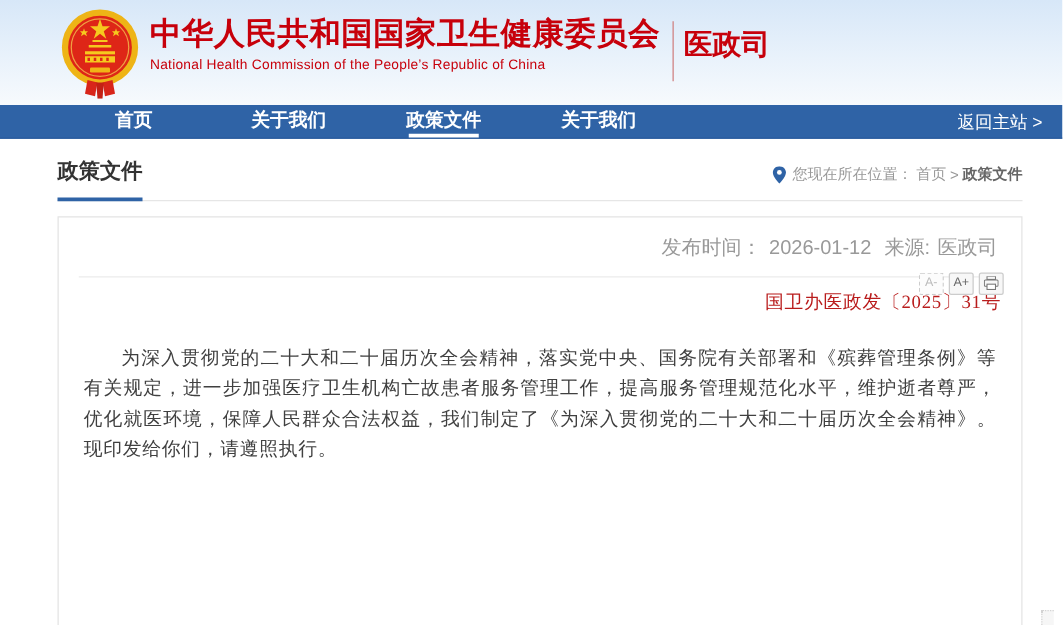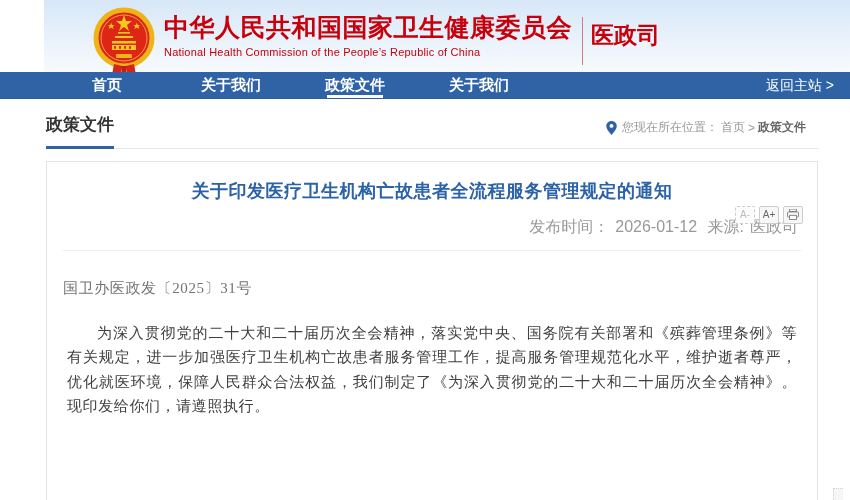--- a/index.html
+++ b/index.html
@@ -5,27 +5,26 @@
   * { margin: 0; padding: 0; box-sizing: border-box; }
   html, body { width: 850px; height: 500px; }
   body {
     font-family: "Liberation Sans", sans-serif;
     background: #ffffff;
     overflow: hidden;
     position: relative;
   }
   
   .site-header {
-    height: 72px;
+    height: 84px;
     background: linear-gradient(180deg, #d7e7f8 0%, #e9f2fb 55%, #f7fafd 100%);
     display: flex;
     align-items: flex-start;
     padding: 5px 0 0 48px;
     position: relative;
-    margin-left: 44px;
   }
   .emblem { width: 64px; height: 74px; flex: 0 0 auto; }
   .brand-block { margin-left: 8px; padding-top: 7px; }
   .brand-title {
     color: #c7000b; font-weight: bold; font-size: 25px;
     letter-spacing: 0.5px; line-height: 30px;
   }
   .brand-sub {
     color: #c7000b; font-size: 11px; margin-top: 4px; letter-spacing: 0.2px;
   }
@@ -60,21 +59,21 @@
   .section-bar {
     margin: 14px 32px 0 46px;
     border-bottom: 1px solid #e6e6e6;
     position: relative; height: 36px;
   }
   .section-title {
     display: inline-block; font-size: 17px; font-weight: bold; color: #333;
     padding-bottom: 10px; border-bottom: 3px solid #2f63a6; margin-bottom: -2px;
   }
   .breadcrumb {
-    position: absolute; right: 12px; top: 6px;
+    position: absolute; right: 0; top: 6px;
     font-size: 12px; color: #999;
     display: flex; align-items: center; gap: 3px;
   }
   .breadcrumb .pin { width: 11px; height: 14px; margin-right: 2px; }
   .breadcrumb .crumb-current { font-weight: bold; color: #666; }
   
   .article-card {
     margin: 12px 32px 0 46px;
     border: 1px solid #e4e4e4;
     background: #fff;
@@ -99,21 +98,21 @@
     border-radius: 2px; color: #666; cursor: pointer;
   }
   .tool-btn.disabled { border-style: dashed; color: #bbb; background: #fcfcfc; }
   .tool-btn svg { width: 12px; height: 11px; margin-top: 2px; }
   .meta-rule { border-bottom: 1px solid #ececec; margin-top: 12px; }
   .doc-body {
     font-family: "Liberation Serif", "DejaVu Serif", serif;
     color: #404040; font-size: 15px; line-height: 24.5px;
     letter-spacing: 0.6px;
   }
-  .doc-number { text-align: left; margin-top: 25px; color: #737373; }
+  .doc-number { text-align: right; margin-top: 8px; color: #b91c1c; }
   .doc-paragraph { text-indent: 2em; text-align: justify; margin-top: 16px; padding: 0 4px; }
   .doc-paragraph:first-of-type { margin-top: 20px; }
   
   .floating-fragment {
     position: absolute; right: 7px; bottom: -4px;
     width: 10px; height: 16px;
     border: 1px dotted #c9c9c9; border-right: none;
     background: #f4f4f4; opacity: 0.8;
   }
 </style>
@@ -175,21 +174,20 @@
       <circle cx="6" cy="5.6" r="2.2" fill="#ffffff"></circle>
     </svg>
     <span>您现在所在位置：</span>
     <span>首页</span>
     <span>&gt;</span>
     <span class="crumb-current">政策文件</span>
   </span>
 </div>
 
 <main class="article-card">
-  <h1 class="article-title">关于印发医疗卫生机构亡故患者全流程服务管理规定的通知</h1>
 
   <div class="article-meta">
     <span>发布时间：</span><span>2026-01-12</span>
     <span>来源:</span><span>医政司</span>
   </div>
 
   <div class="article-tools">
     <div class="tool-btn disabled">A-</div>
     <div class="tool-btn">A+</div>
     <div class="tool-btn">

